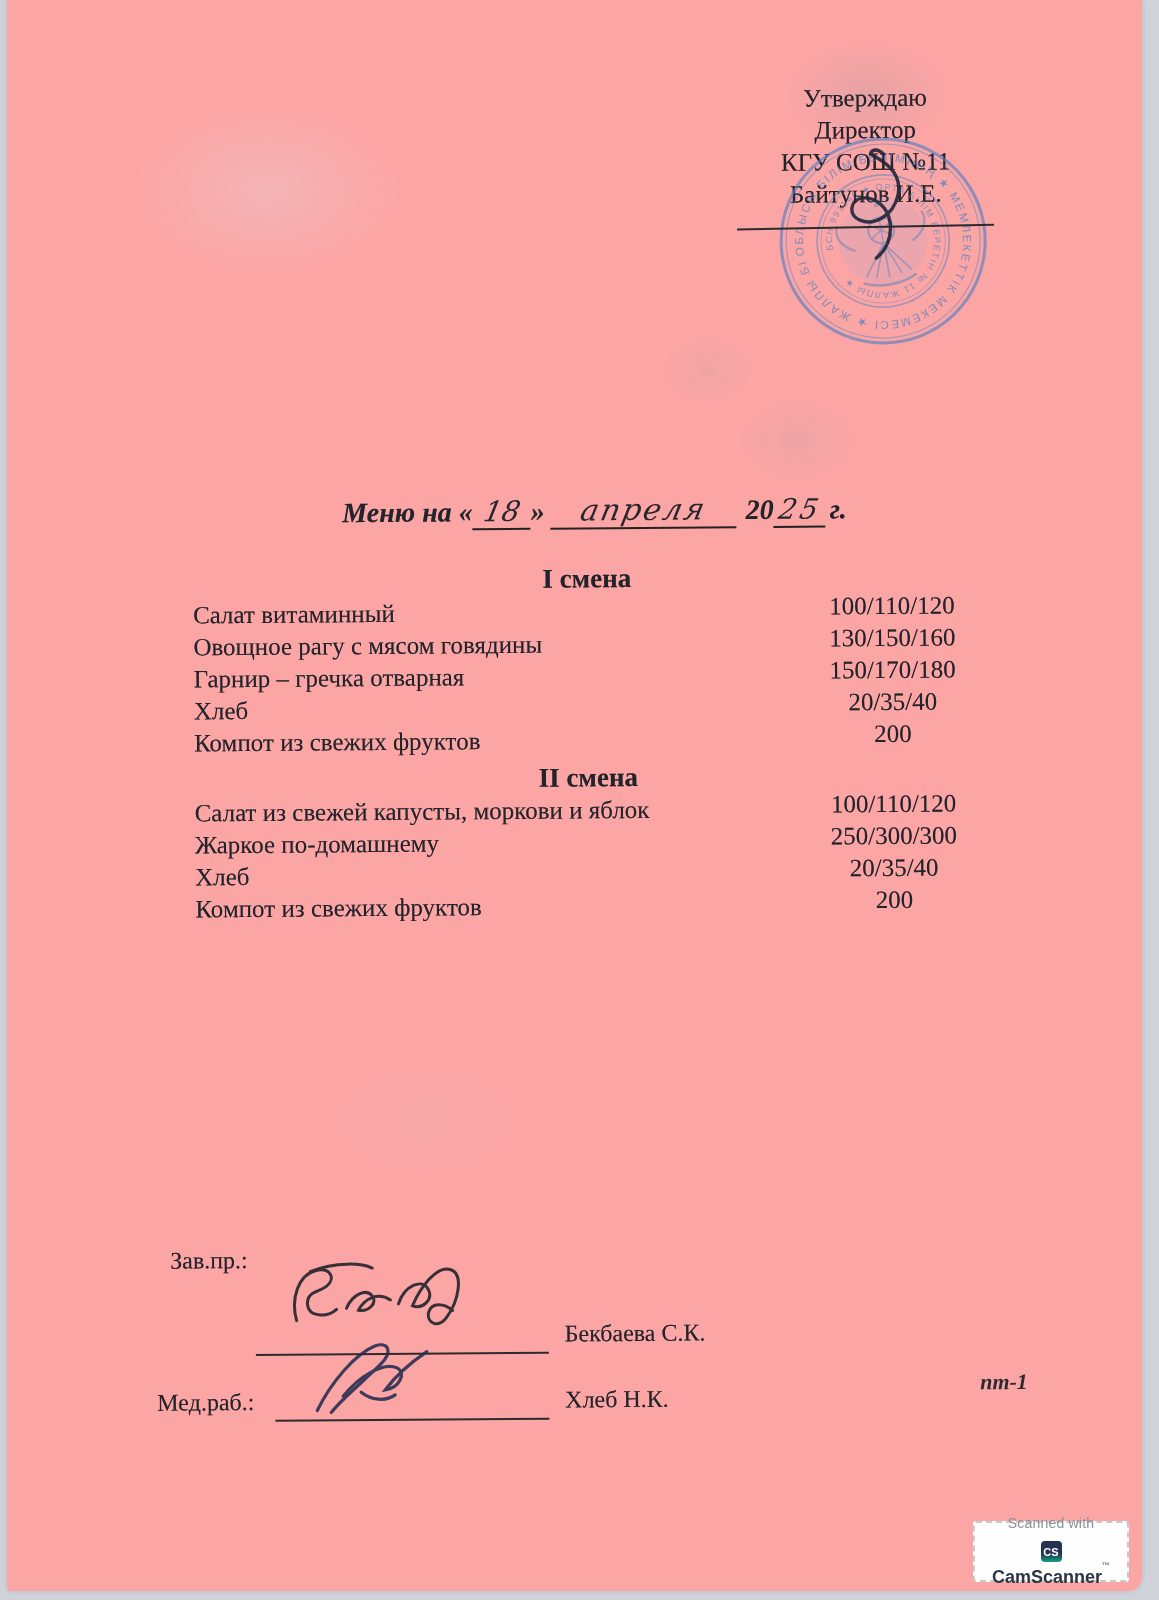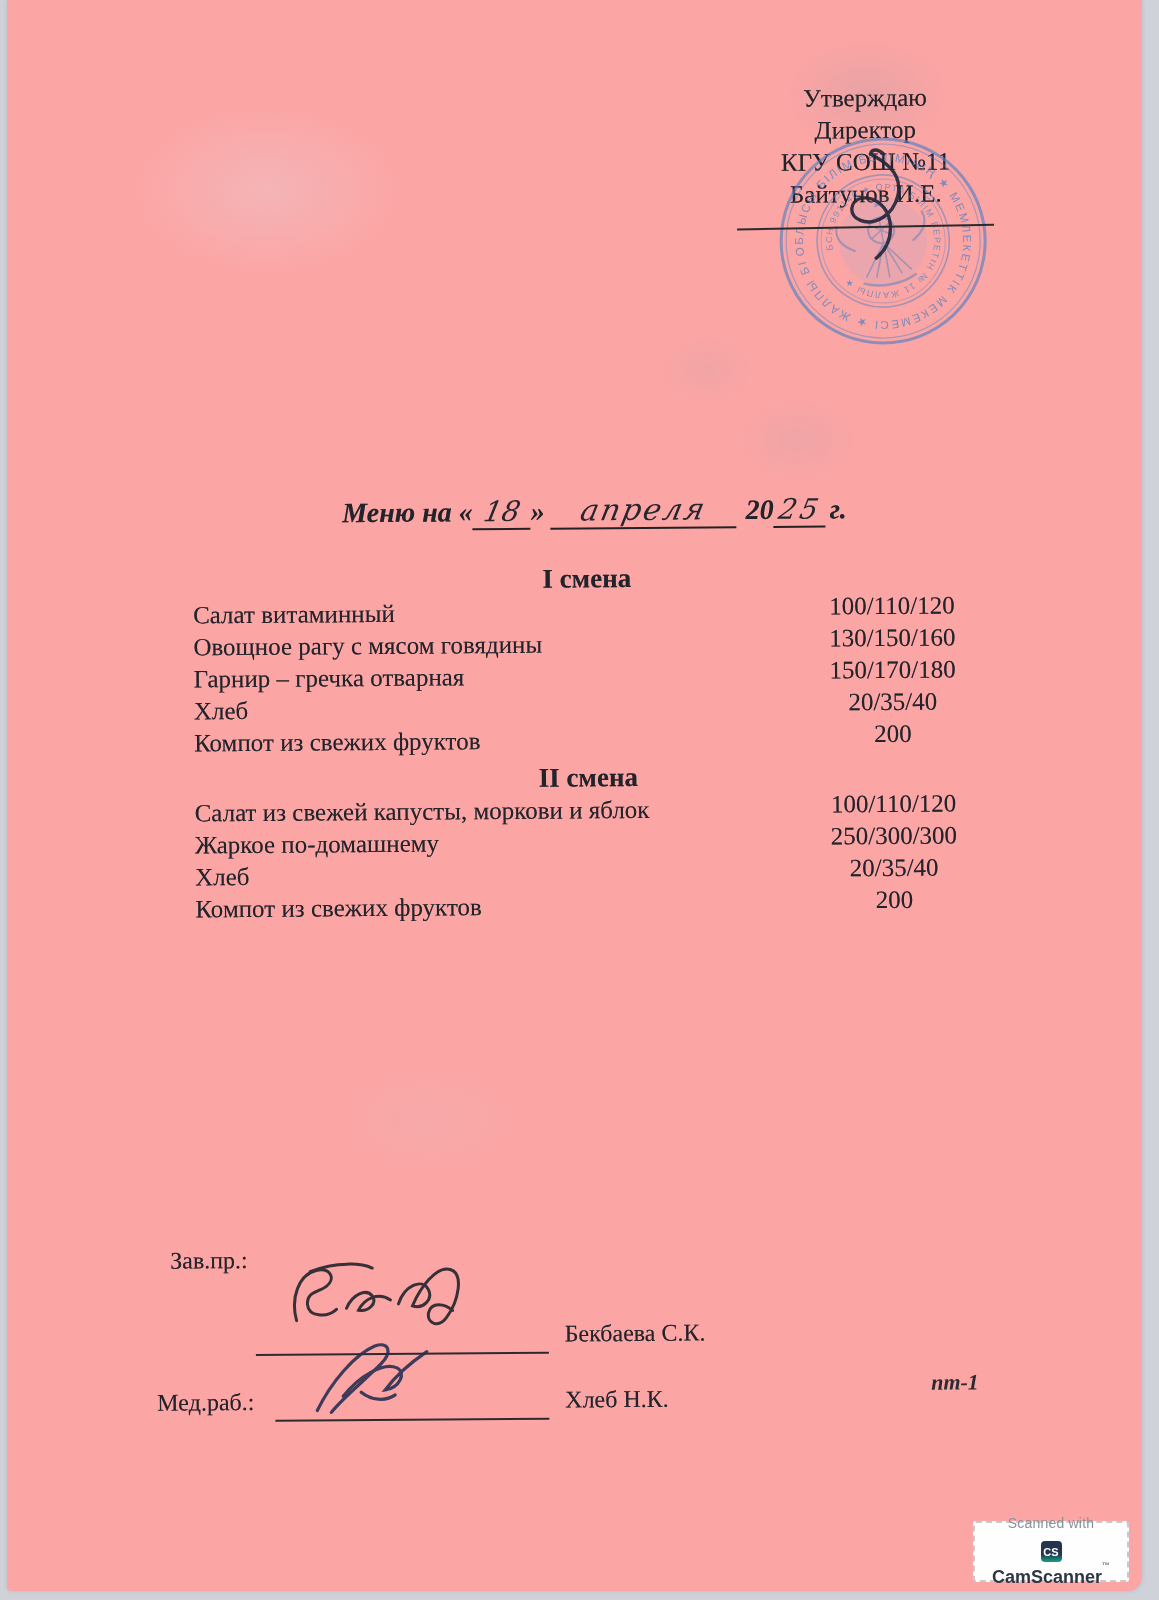--- a/index.html
+++ b/index.html
@@ -49,21 +49,21 @@
   .blank { display:inline-block; border-bottom:2.5px solid #222; text-align:center; }
 
   .shift-heading { left:180px; width:800px; text-align:center; font-weight:bold; font-size:27px; }
   .dish  { left:186px; font-size:25px; white-space:nowrap; }
   .qty   { left:785px; width:200px; text-align:center; font-size:25px; }
 
   
   .so-label { font-size:24px; }
   .so-name  { font-size:24px; }
 
-  .pagecode { left:918px; top:1372px; font-style:italic; font-weight:bold; font-size:22px; color:#2a2b30; }
+  .pagecode { left:967px; top:1372px; font-style:italic; font-weight:bold; font-size:22px; color:#2a2b30; }
 
   
   .cs-badge { left:966px; top:1521px; width:156px; height:61px;
               border:2px dashed #c6c9cf; border-radius:3px; background:#fefefe;
               display:flex; flex-direction:column; align-items:center; justify-content:center;
               font-family:"Liberation Sans", sans-serif; gap:10px; }
   .cs-top { font-size:14px; color:#8a9099; letter-spacing:.2px; }
   .cs-row { display:flex; align-items:center; gap:5px;flex-direction:column; }
   .cs-icon { width:21px; height:21px; border-radius:4px;
              background:linear-gradient(180deg,#24334e 0%,#24334e 62%,#13a385 100%);

